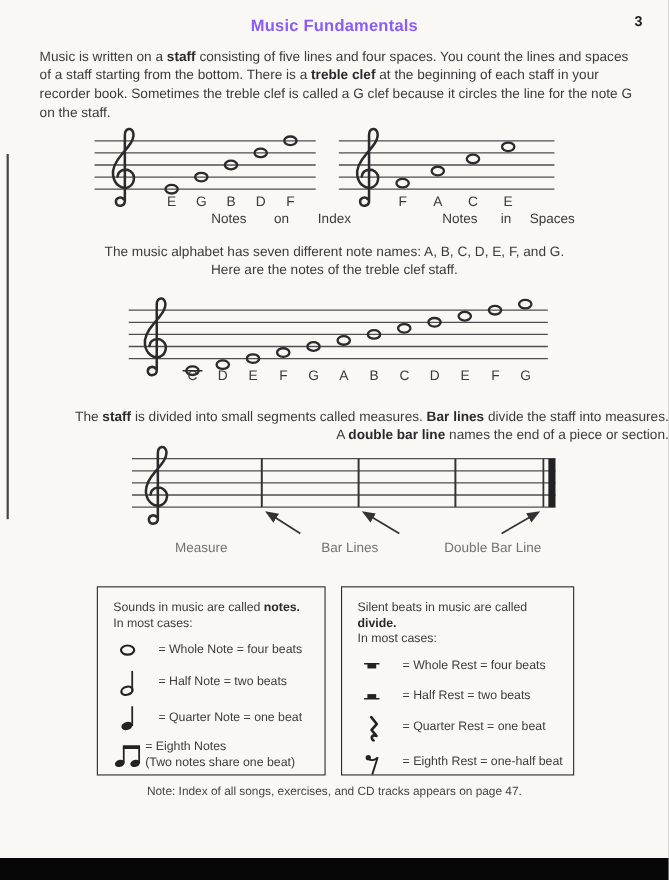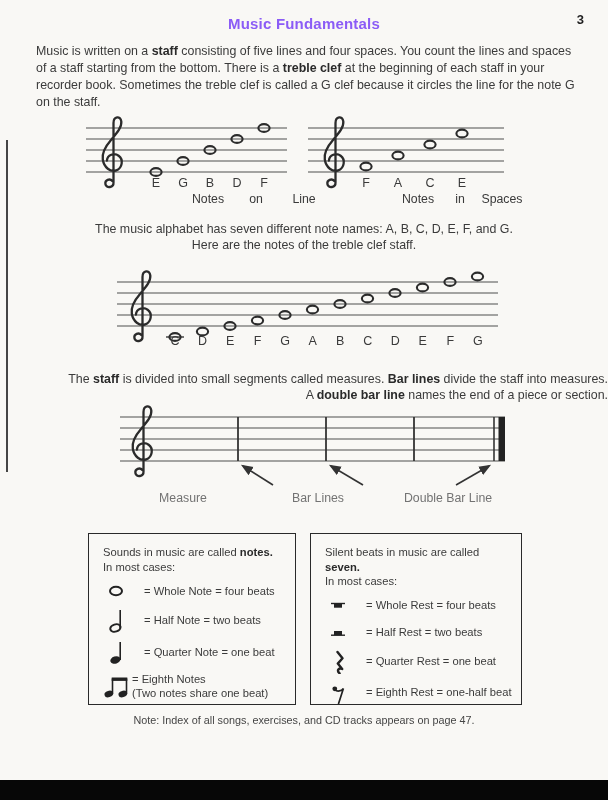--- a/index.html
+++ b/index.html
@@ -71,21 +71,21 @@
     <div class="letters" style="left:64px; top:68px; width:124px;">
       <span>E</span>
       <span>G</span>
       <span>B</span>
       <span>D</span>
       <span>F</span>
     </div>
     <div class="caption">
       <span style="left:54px; width:44px;">Notes</span>
       <span style="left:112px; width:24px;">on</span>
-      <span style="left:150px; width:44px;">Line</span>
+      <span style="left:150px; width:44px;">Index</span>
     </div>
   </div>
 
   <div class="staffblock" style="top:108px; left:306px; width:200px; height:104px;">
     <svg width="200" height="88">
       <g stroke="#4e4e4e" stroke-width="1.2">
         <line x1="2" y1="20" x2="198" y2="20"></line>
           <line x1="2" y1="31" x2="198" y2="31"></line>
         <line x1="2" y1="42" x2="198" y2="42"></line>
           <line x1="2" y1="53" x2="198" y2="53"></line>
@@ -250,21 +250,21 @@
       </span>
       <div class="txt2">
         <span>= Eighth Notes</span><br>
         <span>(Two notes share one beat)</span>
       </div>
     </div>
   </div>
 
   <div class="box" style="left:310px; top:533px; width:212px; height:172px;">
     <div class="hdr">
-      <span>Silent beats in music are called </span><span class="b">seven.</span><br>
+      <span>Silent beats in music are called </span><span class="b">divide.</span><br>
       <span>In most cases:</span>
     </div>
     <div class="item">
       <span class="sym">
         <svg width="18" height="12">
             <line x1="2" y1="3.5" x2="16" y2="3.5" stroke="#222" stroke-width="1.4"></line>
             <rect x="5" y="3.5" width="8" height="4.2" fill="#222"></rect>
           </svg>
       </span>
       <span class="txt">= Whole Rest = four beats</span>

